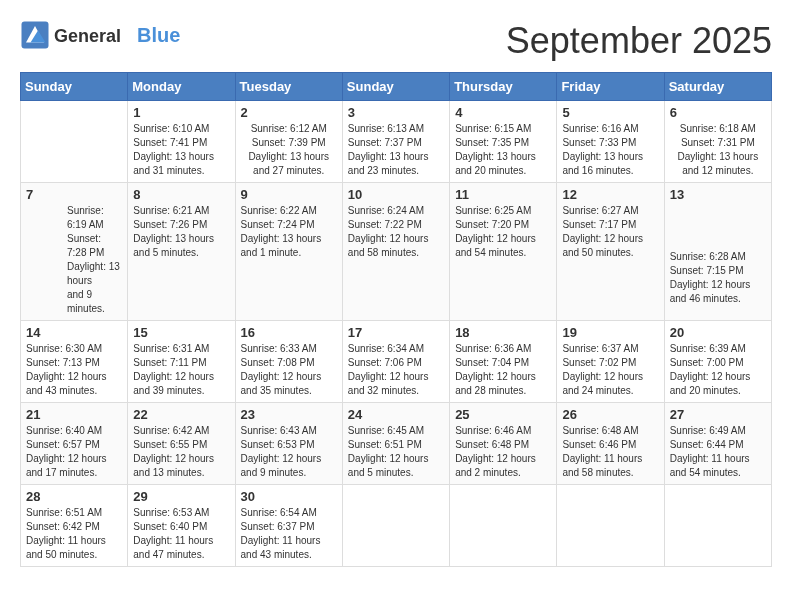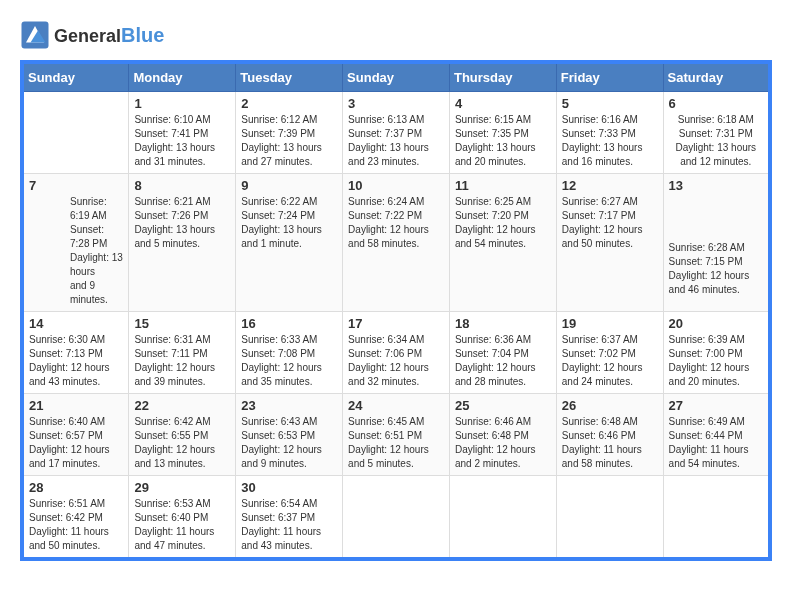--- a/index.html
+++ b/index.html
@@ -43,21 +43,21 @@
       color: #333;
       font-weight: normal;
     }
     .location {
       font-size: 15px;
       color: #555;
     }
     .calendar {
       width: 100%;
       border-collapse: collapse;
-      border: 4px solid #3b82f6;
+      border: 1px solid #3b82f6;
     }
     .calendar th {
       background: #4a7fc1;
       color: #fff;
       font-size: 13px;
       padding: 6px 4px;
       text-align: left;
       border: 1px solid #3a6ab0;
     }
     .calendar td {
@@ -94,27 +94,28 @@
 <body>
 
 <div class="header">
   <div class="logo">
     <svg class="logo-icon" viewBox="0 0 40 40">
       <rect x="2" y="2" width="36" height="36" rx="4" fill="#4a7fc1"></rect>
       <polygon points="20,8 32,30 8,30" fill="white"></polygon>
       <polygon points="24,14 34,30 14,30" fill="#4a90d9"></polygon>
     </svg>
     <div>
-      <div style="display:flex; align-items:baseline; gap:0;">
+      <div style="display:flex; align-items:baseline; gap:16px;">
         <span class="logo-text-general">General</span>
         <span class="logo-text-blue">Blue</span>
       </div>
     </div>
   </div>
   <div class="title-block">
+    <div class="month-title">September 2025</div>
   </div>
 </div>
 
 <table class="calendar">
   <thead>
     <tr>
     <th>Sunday</th>
         <th>Monday</th>
         <th>Tuesday</th>
         <th>Sunday</th>
@@ -128,21 +129,21 @@
         <td class="empty-cell"></td>
         <td>
           <div class="day-number">1</div>
           <div class="day-info" style="white-space: pre-line;">Sunrise: 6:10 AM
 Sunset: 7:41 PM
 Daylight: 13 hours
 and 31 minutes.</div>
         </td>
         <td>
           <div class="day-number">2</div>
-          <div class="day-info" style="white-space: pre-line;">Sunrise: 6:12 AM
+          <div class="day-info" style="white-space: pre-line; text-align: center;">Sunrise: 6:12 AM
 Sunset: 7:39 PM
 Daylight: 13 hours
 and 27 minutes.</div>
         </td>
         <td>
           <div class="day-number">3</div>
           <div class="day-info" style="white-space: pre-line;">Sunrise: 6:13 AM
 Sunset: 7:37 PM
 Daylight: 13 hours
 and 23 minutes.</div>

